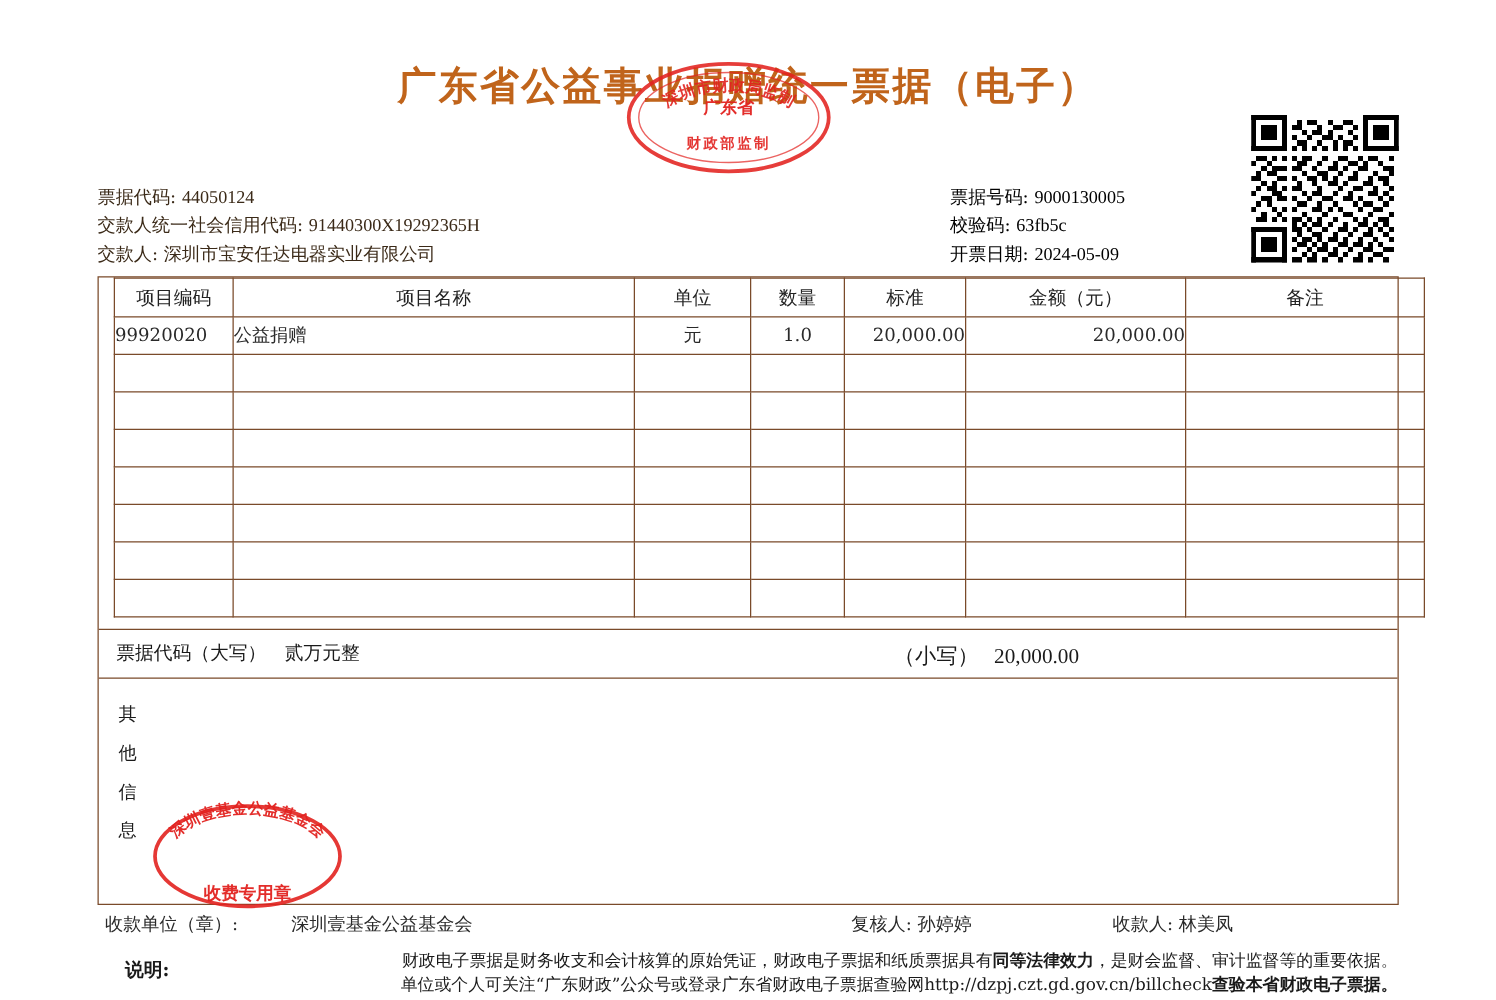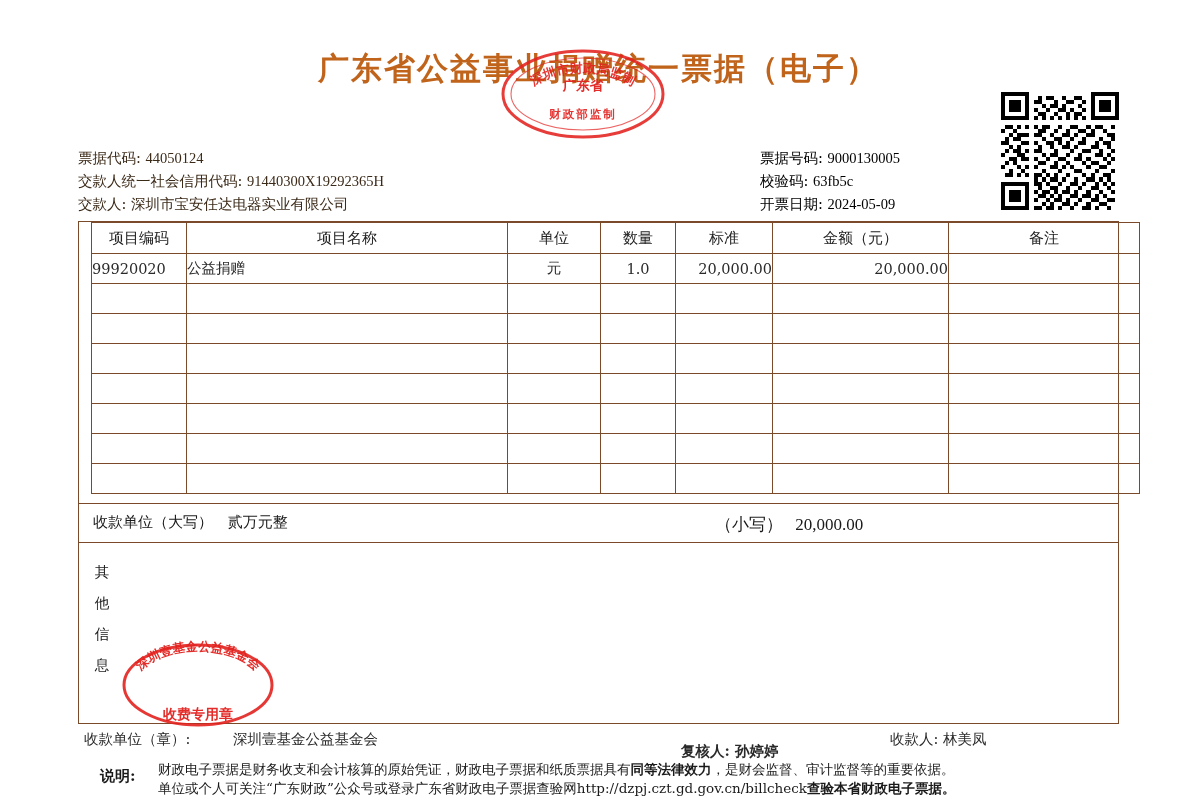--- a/index.html
+++ b/index.html
@@ -164,21 +164,21 @@
   
   .footer-line {
     position: absolute;
     left: 78px;
     top: 730px;
     width: 1041px;
     font-size: 14.5px;
     color: #2a2a2a;
   }
   .f-payee   { position: absolute; left: 6px;  top: 0; white-space: nowrap; }
-  .f-check   { position: absolute; left: 603px; top: 12px; white-space: nowrap; font-weight: bold; }
+  .f-check   { position: absolute; left: 603px; top: 0; white-space: nowrap; }
   .f-cashier { position: absolute; left: 812px; top: 0; white-space: nowrap; }
 
   
   .notes {
     position: absolute;
     left: 100px;
     top: 760px;
     width: 1020px;
     font-size: 13.5px;
     line-height: 19px;
@@ -189,20 +189,21 @@
     left: 0;
     top: 7px;
     font-weight: bold;
     font-size: 15px;
   }
   .notes-body {
     position: absolute;
     left: 58px;
     top: 0;
     width: 960px;
+    text-align: right;
   }
   .notes-body div { white-space: nowrap; }
   .nb { font-weight: bold; }
 
   
   .stamp-top {
     position: absolute;
     left: 498px;
     top: 46px;
     width: 170px;
@@ -571,21 +572,21 @@
             <td></td>
           <td></td>
             <td></td>
           <td></td>
         </tr>
       </tbody>
     </table>
 
     <div class="total-row">
       <div class="total-cap">
-        <span>收款单位（大写）</span>
+        <span>票据代码（大写）</span>
         <span style="margin-left:10px;">贰万元整</span>
       </div>
       <div class="total-small">
         <span>（小写）</span>
         <span style="margin-left:8px;">20,000.00</span>
       </div>
     </div>
 
     <div class="other-area">
       <div class="other-label">

